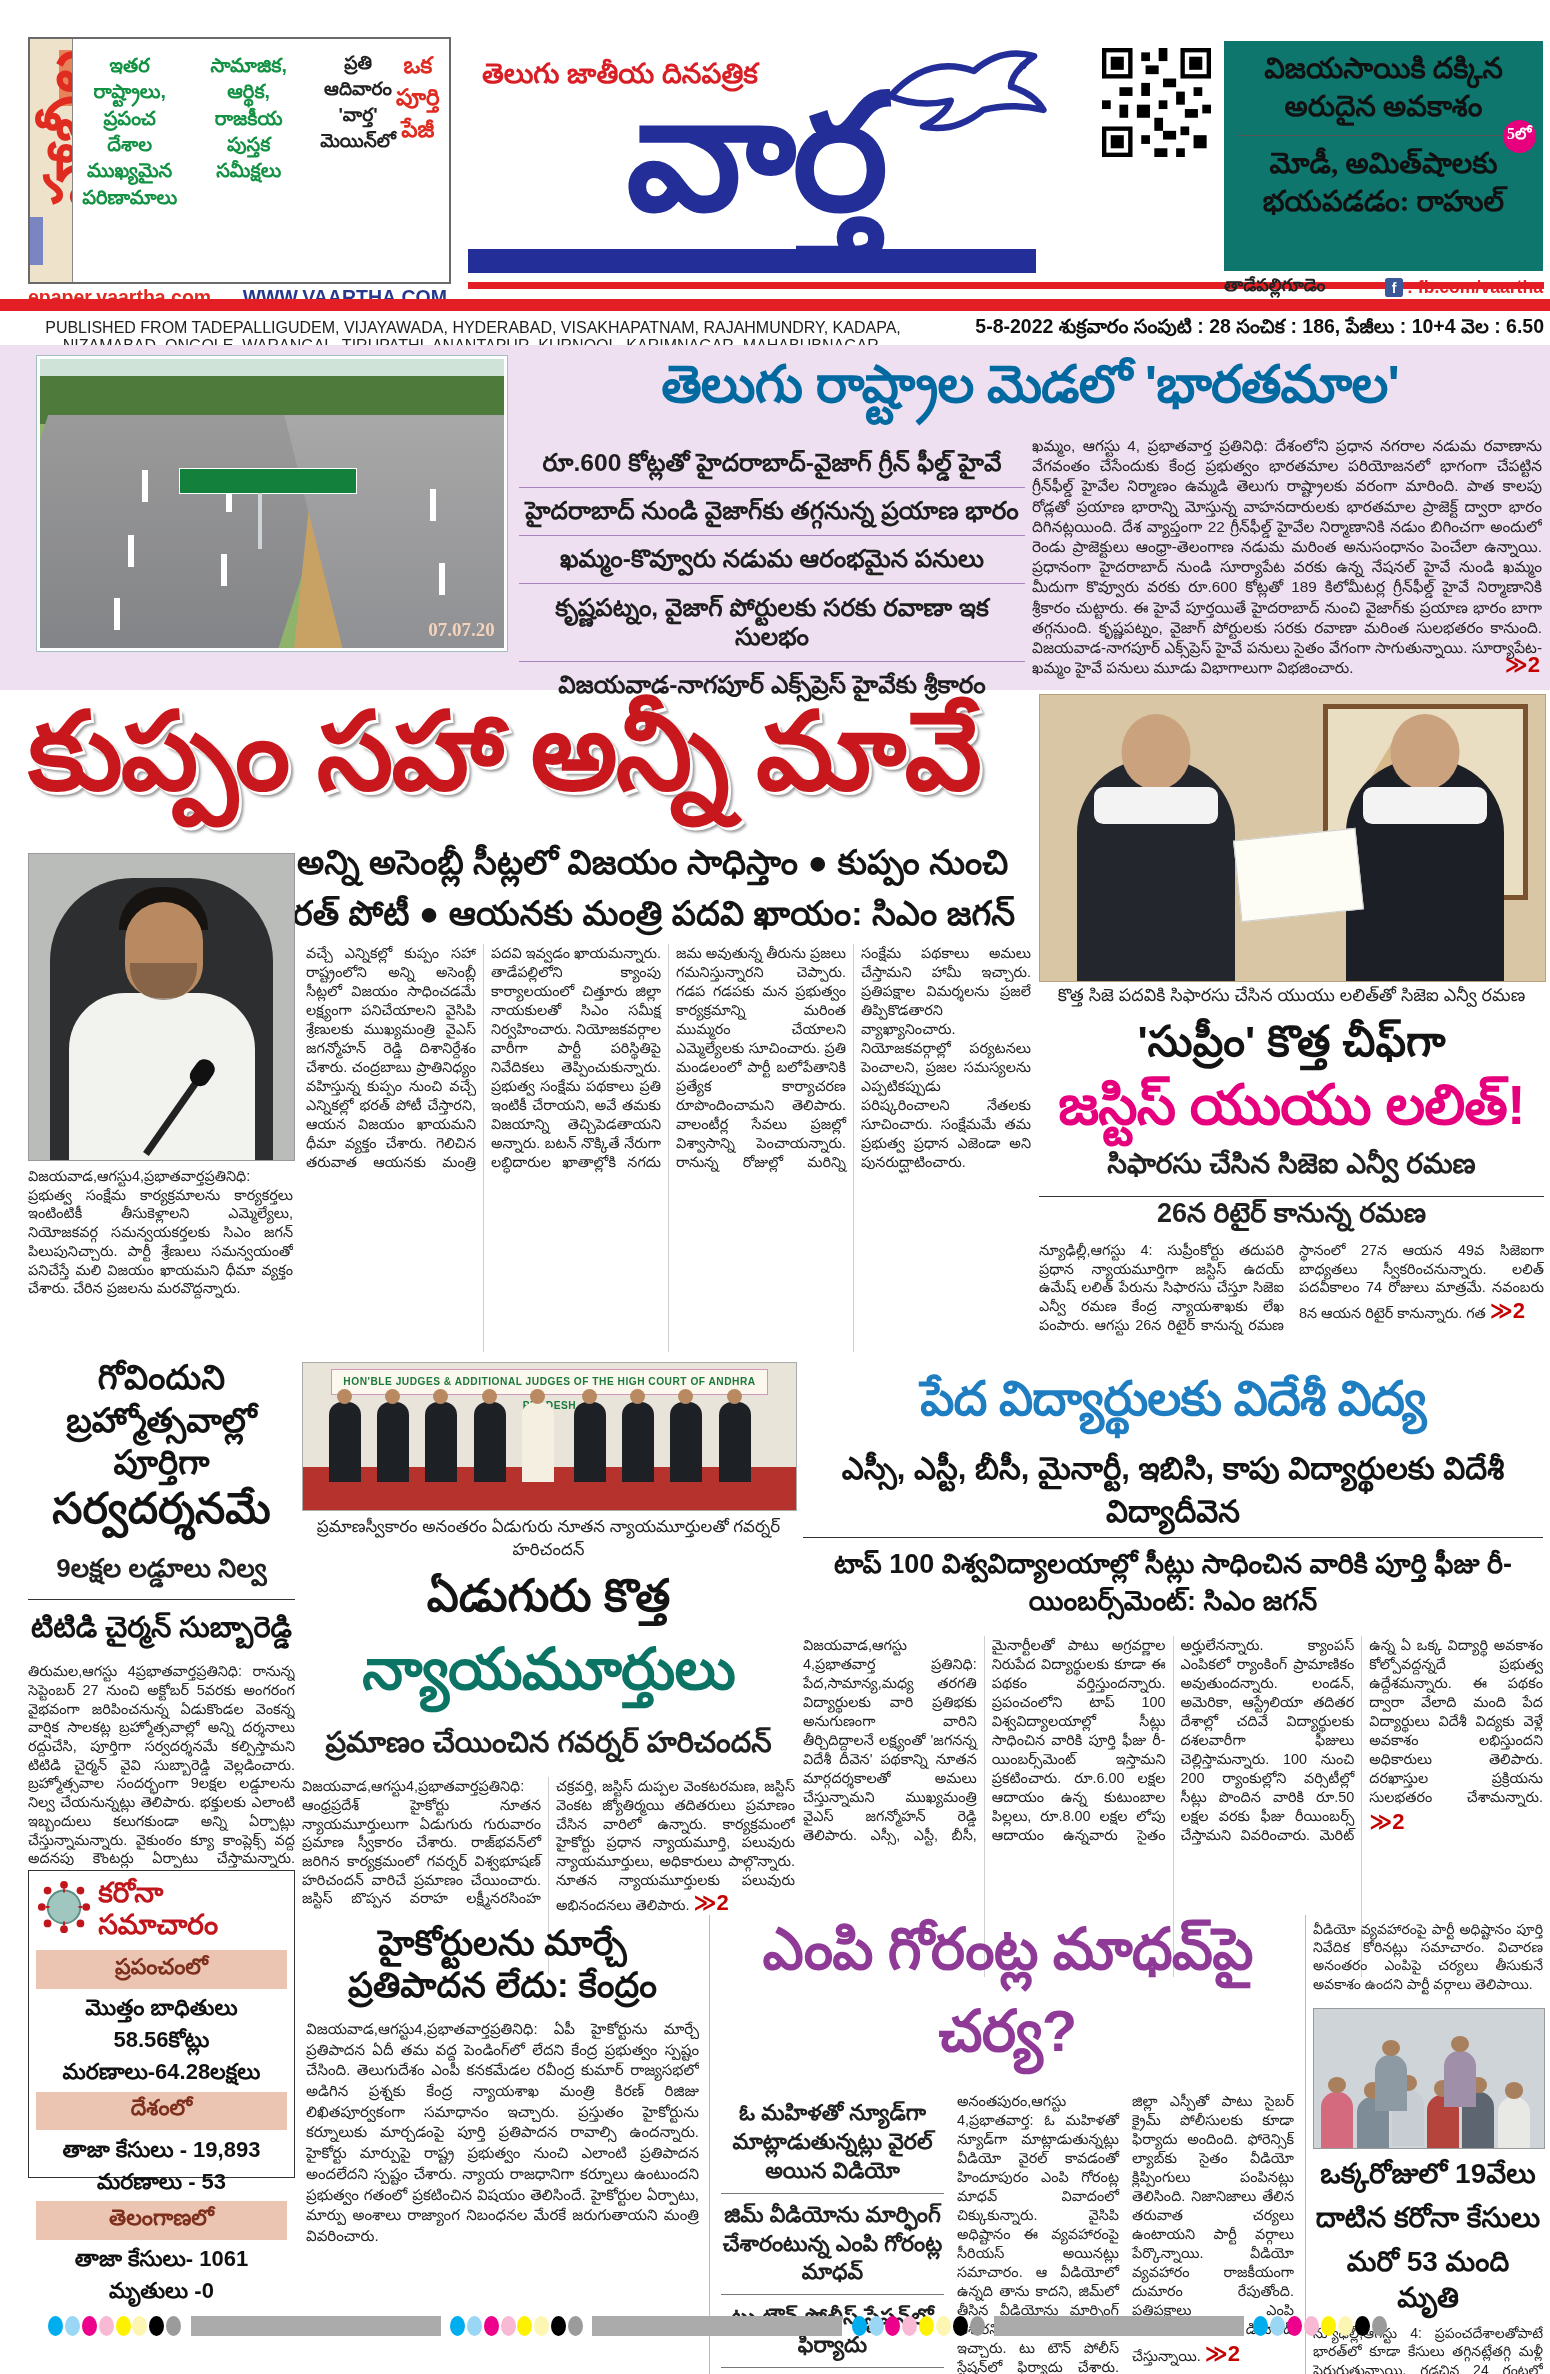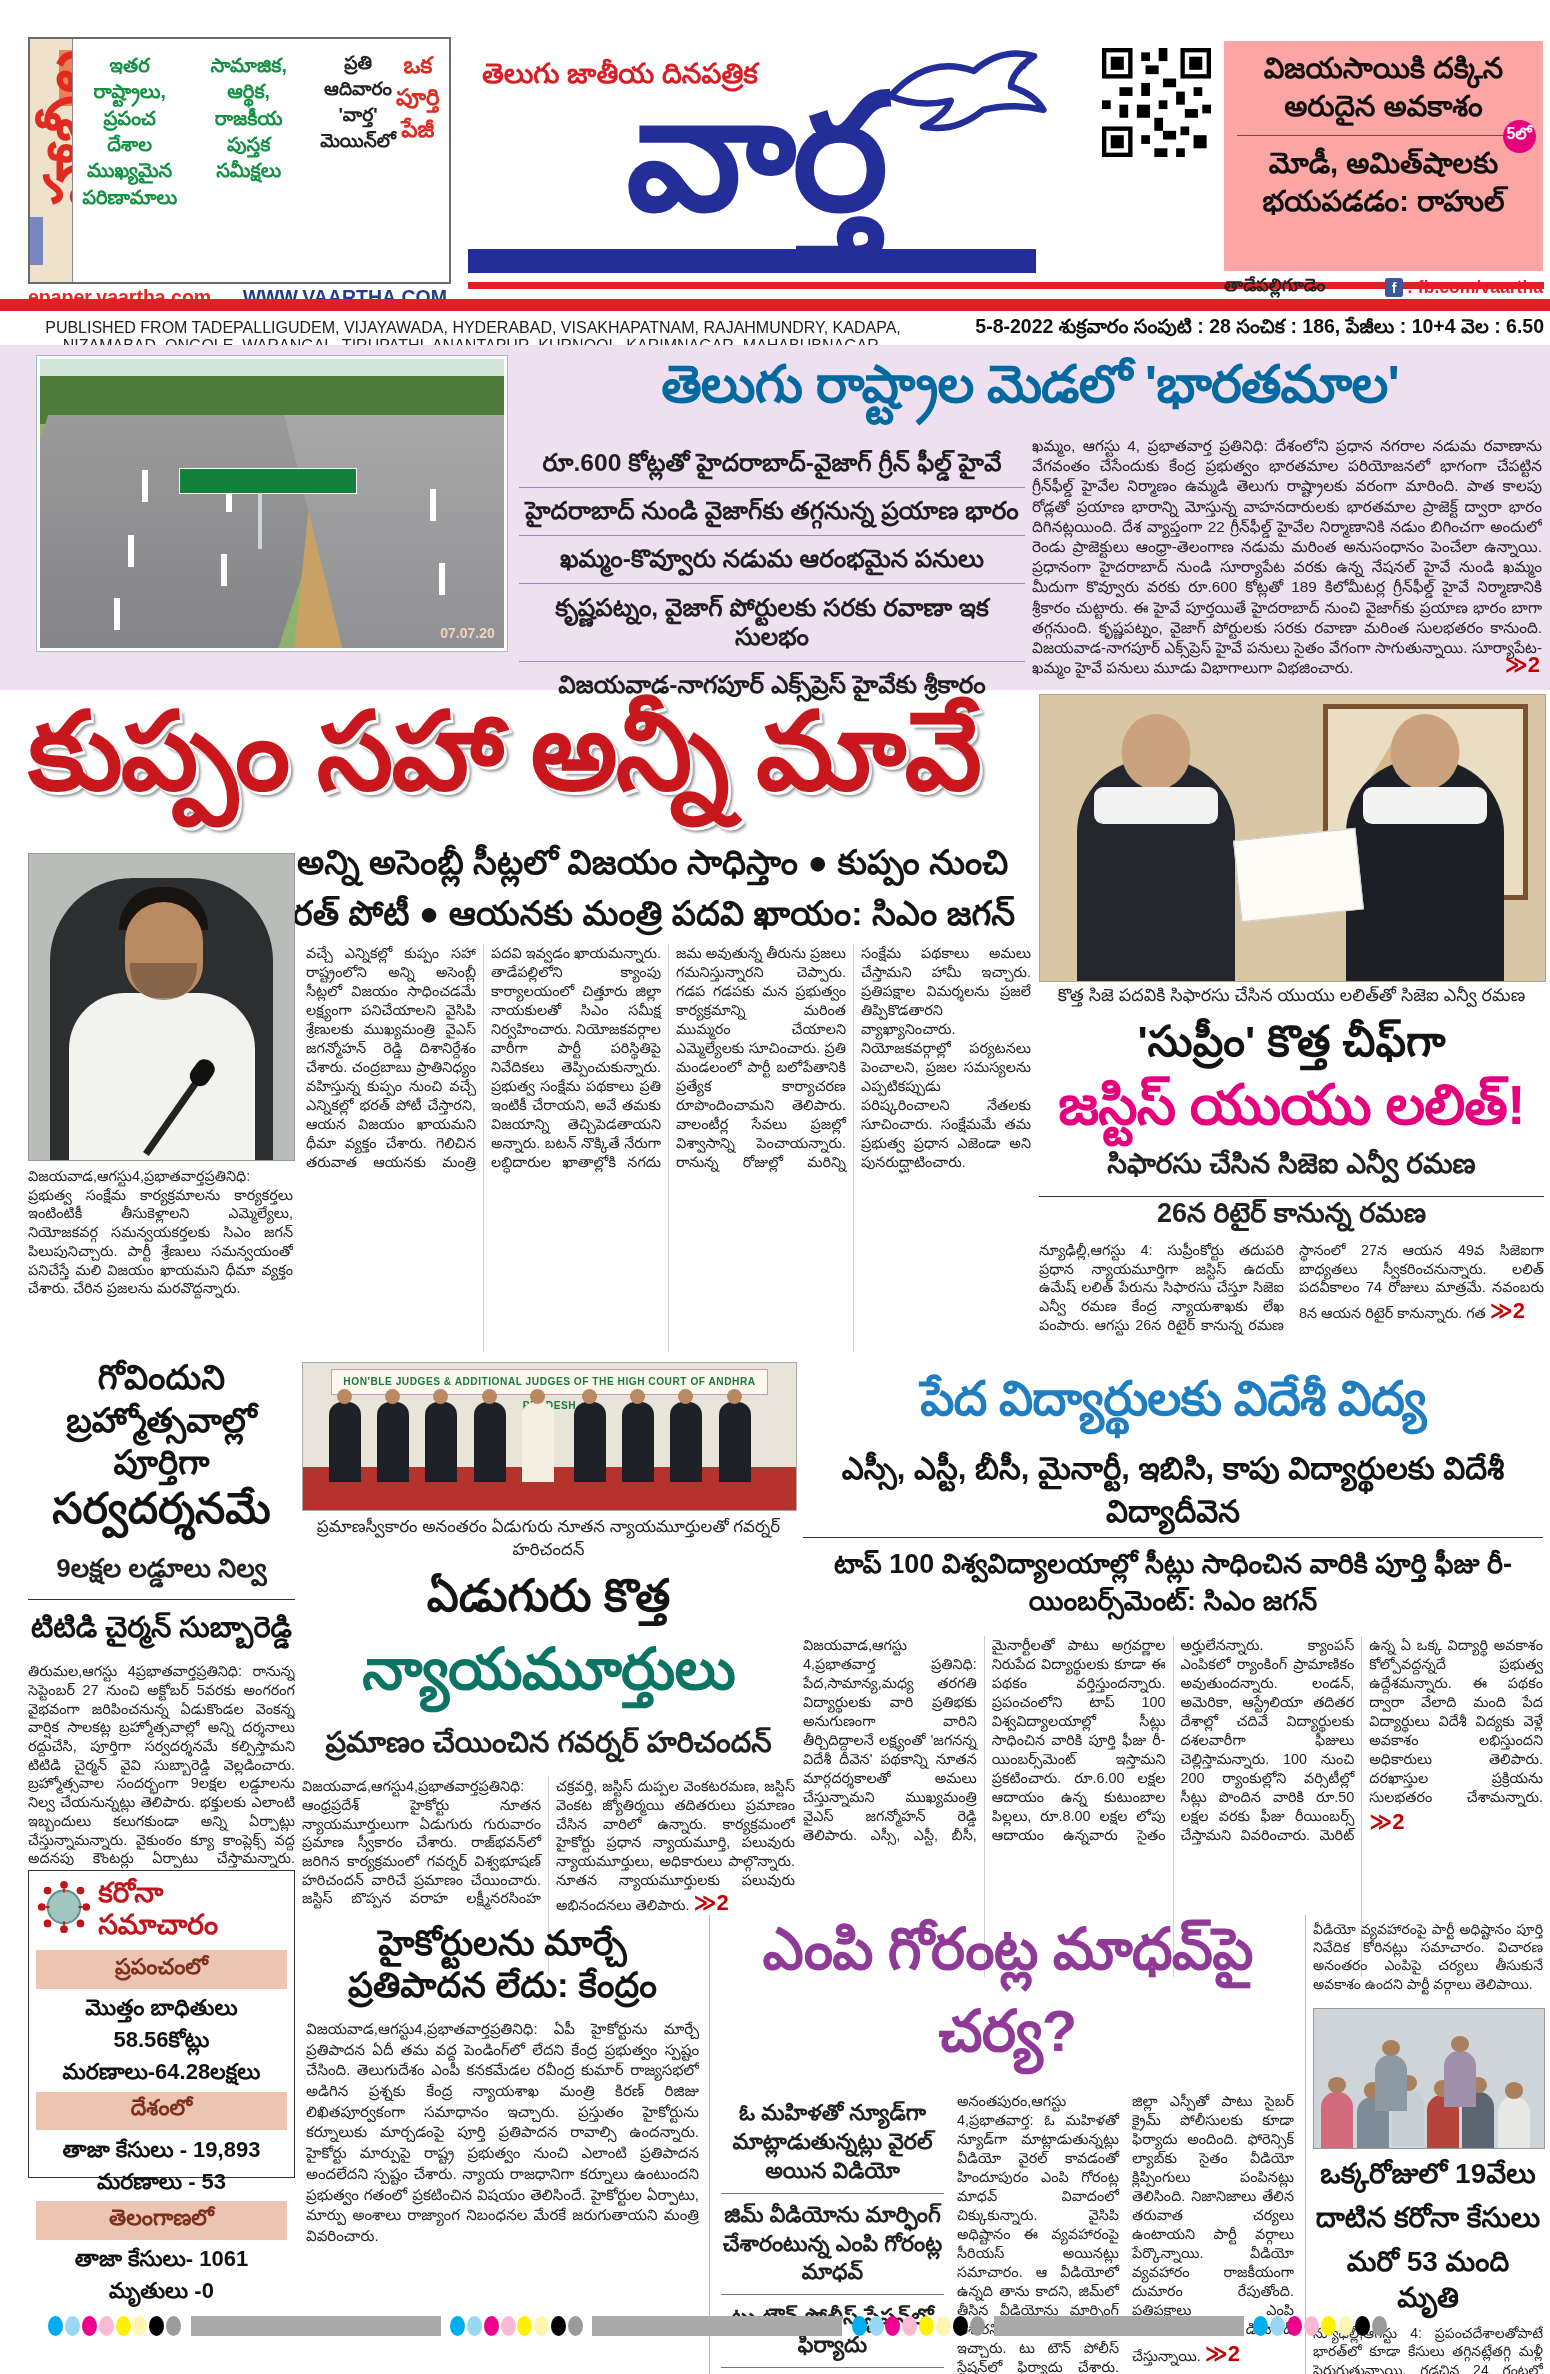--- a/index.html
+++ b/index.html
@@ -28,21 +28,21 @@
   .url-red{color:#e02b20;} .url-blue{color:#273a8c;}
 
   .tagline{left:482px;top:58px;font-size:28px;font-weight:bold;color:#d91f26;}
   .logo{left:468px;top:72px;width:575px;font-size:162px;font-weight:900;color:#232e99;line-height:1;letter-spacing:-3.7px;}
   .logo-bar{left:468px;top:249px;width:568px;height:24px;background:#232e99;}
   .dove{left:872px;top:45px;}
   .redline-thin{left:468px;top:282px;width:1076px;height:7.4px;background:#e31e24;}
   .redbar{left:0;top:299px;width:1551px;height:12px;background:#e31e24;}
 
   .qr{left:1102px;top:48px;width:109px;height:109px;}
-  .rightbox{left:1224px;top:41px;width:319px;height:230px;background:#fca5a5;padding:9.3px 7.4px;box-sizing:border-box;}
+  .rightbox{left:1224px;top:41px;width:319px;height:230px;background:#0f766e;padding:9.3px 7.4px;box-sizing:border-box;font-family:Liberation Serif, serif;}
   .rb-h{font-size:29px;font-weight:bold;color:#111;line-height:1.3;}
   .rb-div{position:relative;border-top:1.9px solid #555;margin:9.3px 5.6px;}
   .badge5{position:absolute;right:-5.6px;top:-16px;width:33px;height:33px;border-radius:50%;background:#e6007e;
           color:#fff;font-size:16px;font-weight:bold;display:flex;align-items:center;justify-content:center;}
   .place-fb{left:1224px;top:275px;width:319px;display:flex;justify-content:space-between;align-items:center;}
   .place{font-size:17.6px;font-weight:bold;color:#222;}
   .fb{font-size:17.6px;font-weight:bold;color:#e31e24;display:flex;align-items:center;gap:3.7px;}
   .fb-icon{width:18.6px;height:18.6px;background:#3b5998;color:#fff;font-weight:bold;font-size:14px;
            display:inline-flex;align-items:center;justify-content:center;border-radius:2.8px;}
   .publine{left:28px;top:319px;width:890px;font-size:16px;color:#222;text-align:center;}
@@ -52,21 +52,21 @@
   .bm-band{left:0;top:345px;width:1551px;height:345px;background:#eee0f1;}
   .bm-photo{left:37px;top:356px;width:464px;height:289px;background:#8fb36a;border:3.7px solid #fff;box-shadow:0 0 0 0.9px #9bb;overflow:hidden;}
   .bm-trees{position:absolute;left:0;top:0;width:100%;height:65px;background:linear-gradient(#cfe3d8 0 16.7px,#4e7a3c 16.7px 100%);}
   .road{position:absolute;background:linear-gradient(#9a9a9a,#7f8084);}
   .roadL{left:-37px;top:56px;width:306px;height:278px;transform:skewX(-18deg);}
   .roadR{right:-56px;top:56px;width:241px;height:278px;transform:skewX(14deg);background:linear-gradient(#a8a8a8,#8b8c90);}
   .median{position:absolute;left:264px;top:56px;width:102px;height:278px;background:#c8a265;transform:skewX(-6deg);}
   .dash{position:absolute;width:5.6px;height:32px;background:#fff;}
   .sign{position:absolute;left:139px;top:109px;width:176px;height:24px;background:#13803c;border:1.9px solid #fff;}
   .sign:after{content:"";position:absolute;left:78px;top:24px;width:3.7px;height:56px;background:#cfd4d8;}
-  .stamp{position:absolute;right:9.3px;bottom:7.4px;color:#ffd9c0;font-size:14px;font-weight:bold;opacity:.9;}
+  .stamp{position:absolute;right:9.3px;bottom:7.4px;color:#ffd9c0;font-size:19px;font-weight:bold;opacity:.9;font-family:Liberation Serif, serif;}
   .bm-head{left:516px;top:354px;width:1028px;font-size:52px;font-weight:900;color:#0369a1;letter-spacing:-0.9px;}
   .bm-decks{left:519px;top:440px;width:506px;}
   .bm-deck{font-size:24.6px;font-weight:bold;color:#1e1e1e;text-align:center;padding:8.3px 0 9.3px;border-bottom:0.9px solid #a983bd;line-height:1.2;}
   .bm-deck:last-child{border-bottom:0;}
   .bm-body{left:1032px;top:436px;width:510px;height:243px;font-size:15.3px;line-height:1.32;color:#222;}
   .more{color:#c40000;font-weight:900;font-size:22px;}
   .more-right{position:absolute;right:1.9px;bottom:0;}
 
   
   .kp-head{left:28px;top:694px;width:1006px;font-size:109px;font-weight:900;color:#c8171d;line-height:1.05;letter-spacing:-1.9px;

